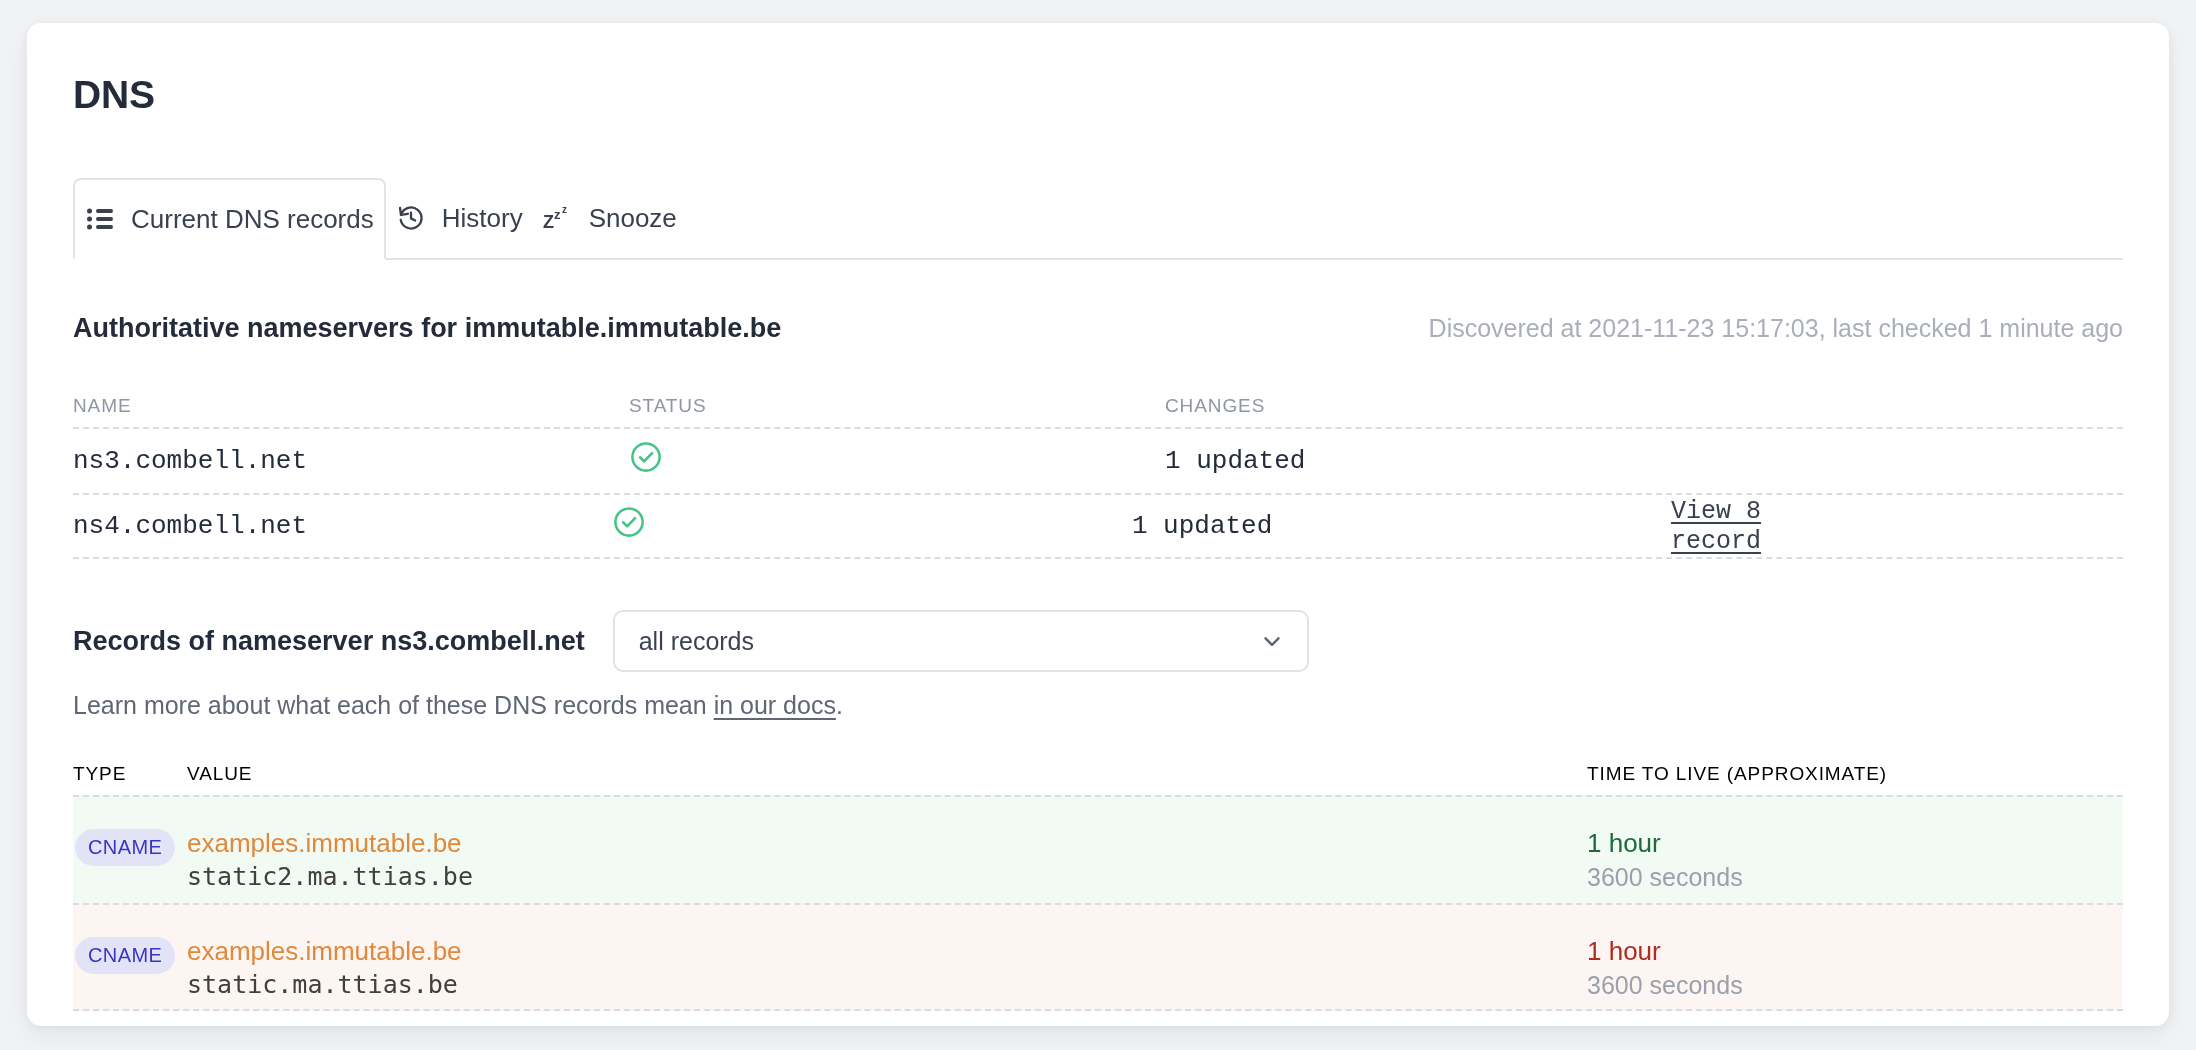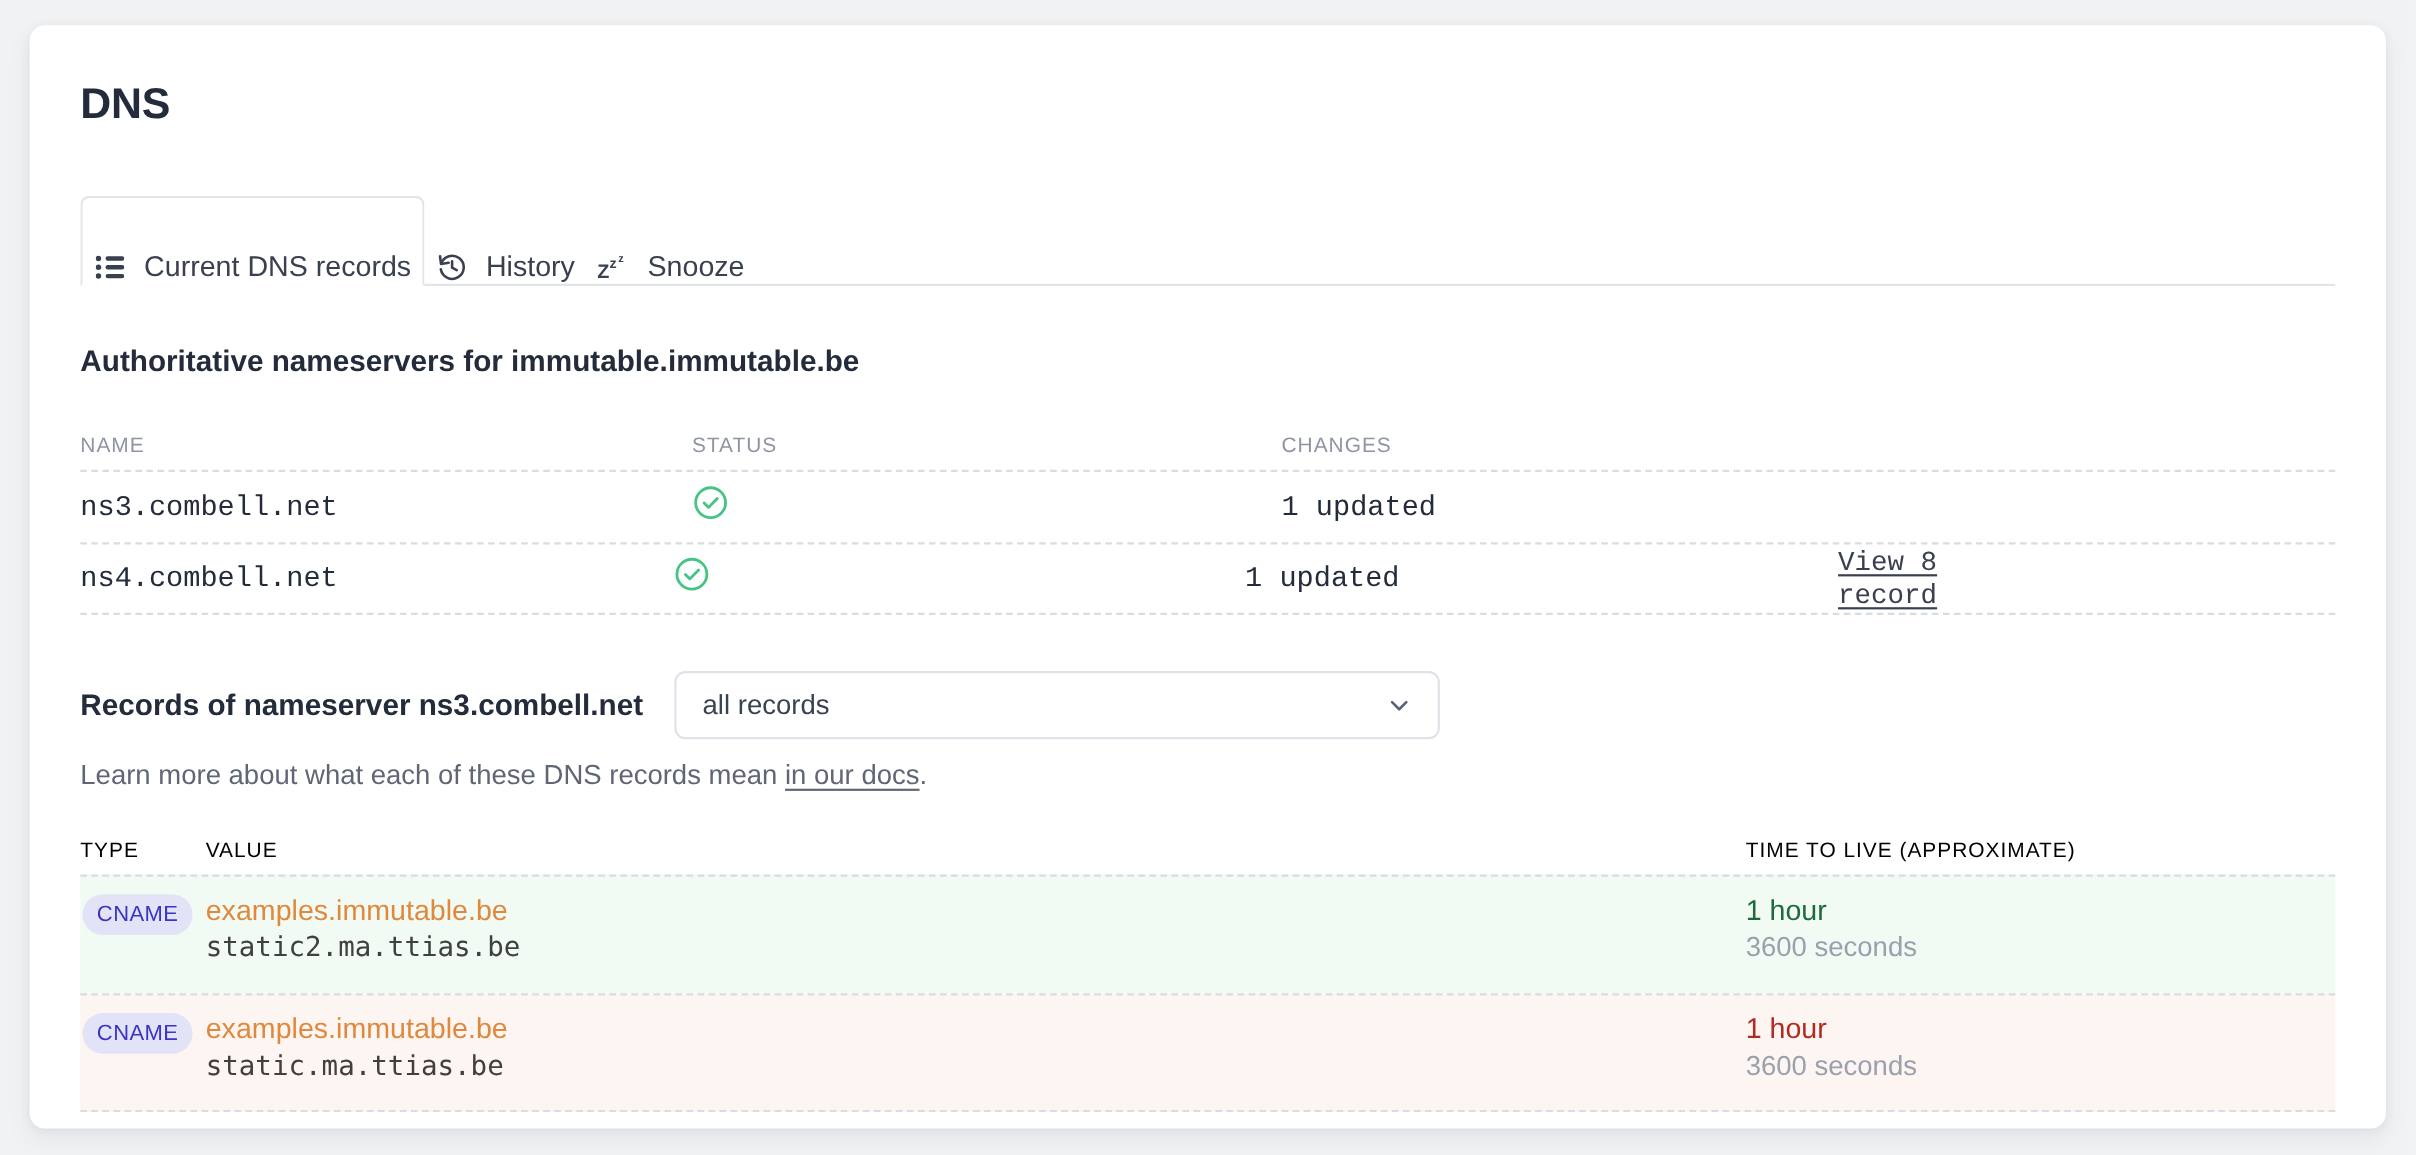--- a/index.html
+++ b/index.html
@@ -44,21 +44,21 @@
     position: absolute;
     left: 46px; top: 155px;
     width: 2050px;
     height: 82px;
     border-bottom: 2px solid #e2e4e8;
     display: flex;
     align-items: stretch;
   }
   .tab {
     display: flex;
-    align-items: flex-end;
+    align-items: center;
     gap: 16px;
     padding: 0 10px;
     font-size: 26px;
     color: #39404f;
     position: relative;
     cursor: pointer;
     background: transparent;
   }
   .tab.active {
     border: 2px solid #e2e4e8;
@@ -194,21 +194,21 @@
     color: #000000;
   }
   .rc-type  { width: 114px; }
   .rc-value { width: 1400px; }
   .rc-ttl   { flex: 1; }
 
   .rec-row {
     display: flex;
     align-items: flex-start;
     height: 108px;
-    padding-top: 16px;
+    padding-top: 32px;
     border-top: 2px dashed #d9dce2;
   }
   .rec-row.last  { border-bottom: 2px dashed #d9dce2; }
   .rec-row.added   { background: #f1faf3; }
   .rec-row.removed { background: #fdf5f1; }
 
   .badge {
     display: inline-block;
     background: #e3e3f8;
     color: #3b35c4;
@@ -281,20 +281,21 @@
             <text x="19" y="9" font-family="Liberation Sans, sans-serif" font-size="10" font-weight="bold">z</text>
           </svg>
         </span>
         <span>Snooze</span>
       </div>
 
     </div>
 
     <div class="ns-head">
       <h2>Authoritative nameservers for immutable.immutable.be</h2>
+      <div class="discovered">Discovered at 2021-11-23 15:17:03, last checked 1 minute ago</div>
     </div>
 
     <div class="ns-table">
       <div class="thead">
         <div class="col-name">NAME</div>
         <div class="col-status">STATUS</div>
         <div class="col-changes">CHANGES</div>
         <div class="col-action"></div>
       </div>
 

